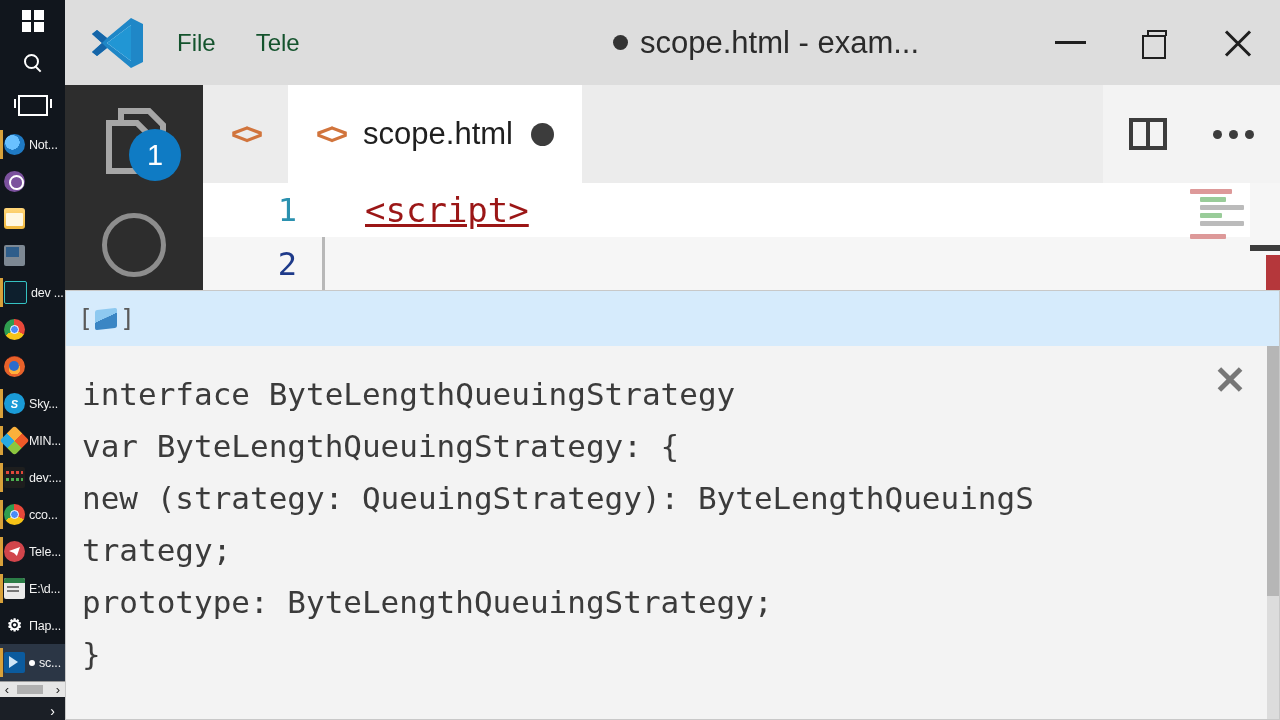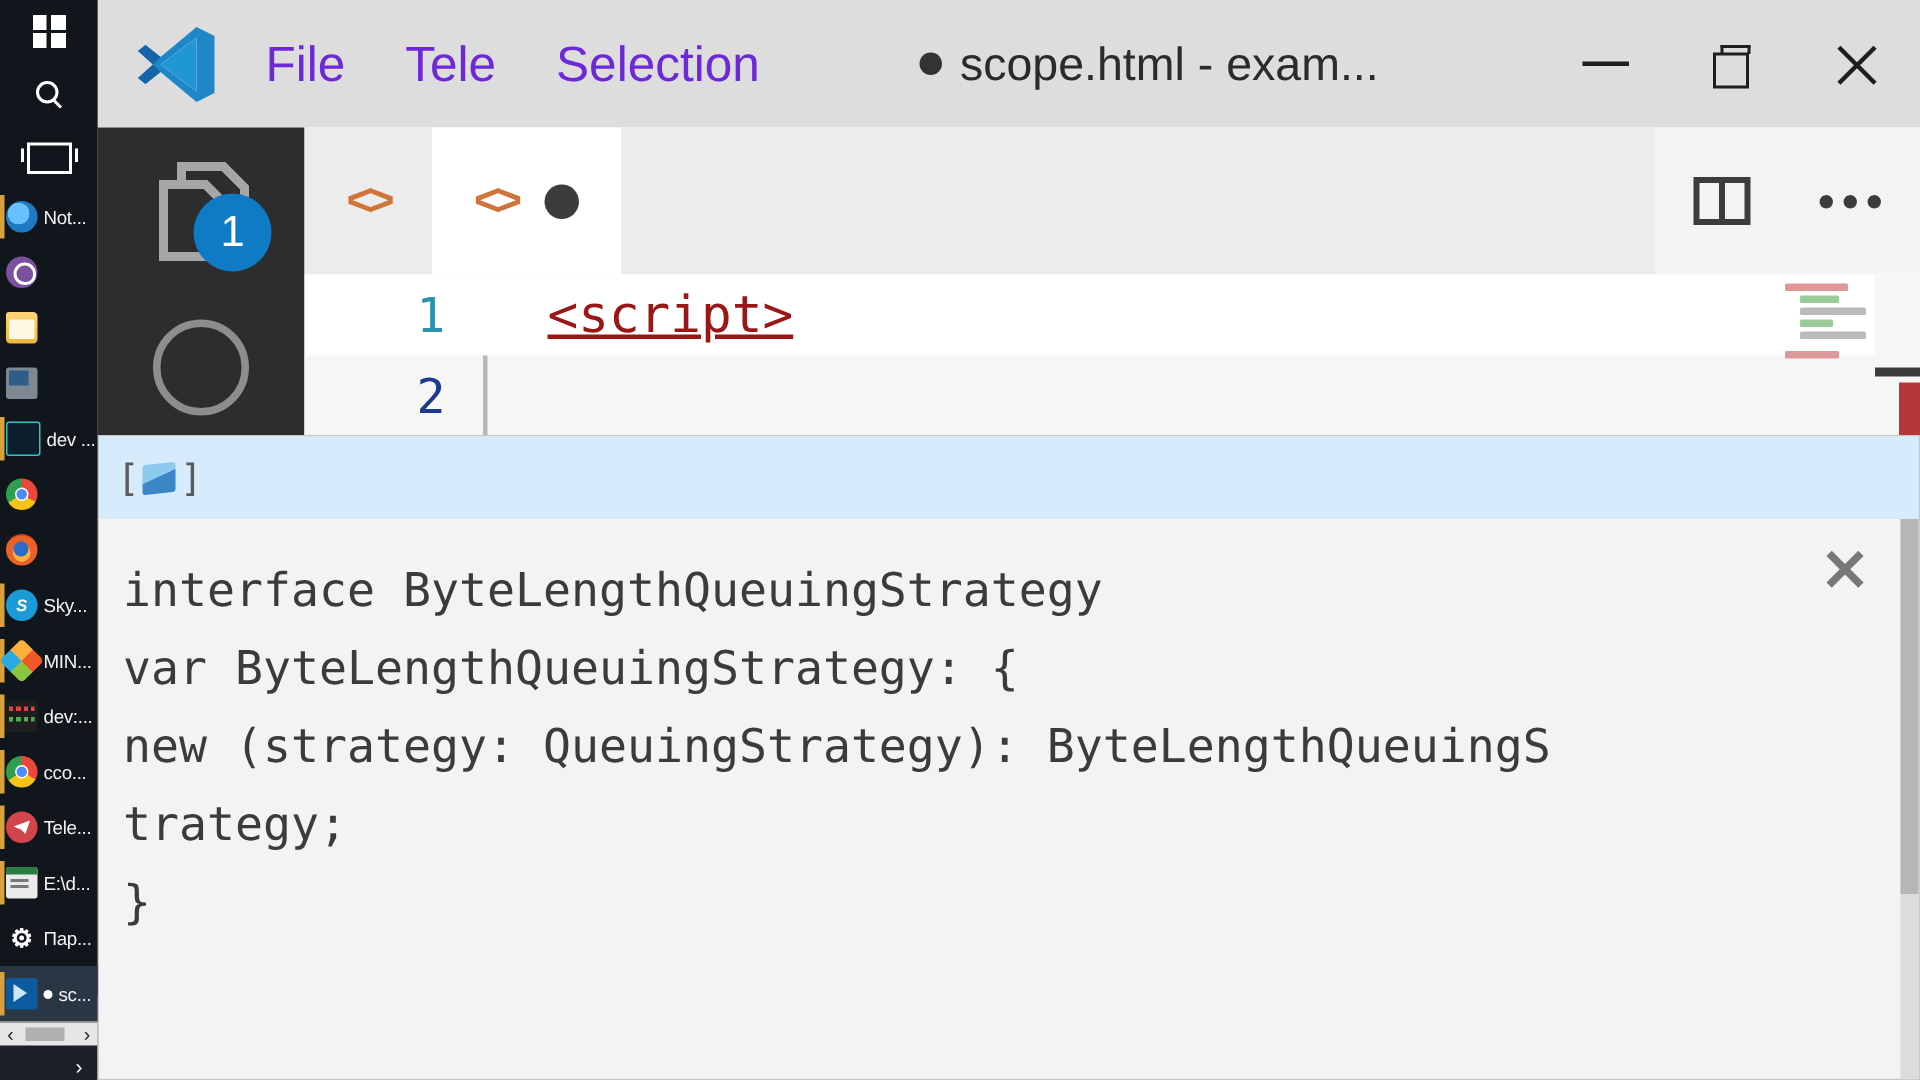--- a/index.html
+++ b/index.html
@@ -84,21 +84,21 @@
   
   .vscode{position:absolute;left:65px;top:0;width:1215px;height:720px;background:#ffffff;overflow:hidden;}
 
   .titlebar{
     height:85px;background:#dddddd;display:flex;align-items:center;
     position:relative;
   }
   .vs-logo{width:62px;height:62px;margin-left:22px;flex:0 0 62px;position:relative;}
   .vs-logo svg{display:block;}
   .menu{display:flex;align-items:center;margin-left:28px;gap:40px;}
-  .menu-item{font-size:33px;color:#6d28d9;cursor:default;}
+  .menu-item{font-size:24px;color:#14532d;cursor:default;}
   .win-title{
     position:absolute;left:548px;top:0;height:85px;display:flex;align-items:center;gap:12px;
     font-size:31px;color:#2b2b2b;
   }
   .dirty-dot{width:15px;height:15px;border-radius:50%;background:#333;flex:0 0 15px;}
   .win-ctrls{position:absolute;right:0;top:0;height:85px;display:flex;align-items:center;}
   .win-btn{width:84px;height:85px;display:flex;align-items:center;justify-content:center;}
   .min-ico{width:31px;height:3px;background:#1f1f1f;}
   .max-ico{width:25px;height:25px;position:relative;}
   .max-ico:before{content:"";position:absolute;left:0;top:5px;width:20px;height:20px;border:2.5px solid #1f1f1f;}
@@ -293,21 +293,20 @@
           <path d="M44 6 L56 12 L56 50 L44 56 L20 36 L10 44 L5 40 L15 31 L5 22 L10 18 L20 26 Z" fill="#1f87c7"></path>
           <path d="M20 31 L44 13 L44 49 Z" fill="#ffffff"></path>
           <path d="M44 13 L44 49 L20 31 Z" fill="#2196d4"></path>
           <path d="M5 22 L10 18 L20 26 L15 31 Z" fill="#1565a8"></path>
           <path d="M5 40 L10 44 L20 36 L15 31 Z" fill="#1565a8"></path>
         </svg>
       </div>
       <div class="menu">
         <div class="menu-item">File</div>
         <div class="menu-item">Tele</div>
-        <div class="menu-item">Selection</div>
       </div>
       <div class="win-title">
         <span class="dirty-dot"></span>
         <span>scope.html - exam...</span>
       </div>
       <div class="win-ctrls">
         <div class="win-btn">
             <div class="min-ico"></div>
           </div>
         <div class="win-btn">
@@ -331,20 +330,21 @@
         <div class="acct-circle"></div>
       </div>
     </div>
 
     <div class="tabstrip">
       <div class="tab">
         <span class="code-ico">&lt;&gt;</span>
       </div>
       <div class="tab active">
         <span class="code-ico">&lt;&gt;</span>
+        <span>scope.html</span>
         <span class="tab-dirty"></span>
       </div>
       <div class="tabactions">
         <div class="split-ico"></div>
         <div class="dots-ico">
             <i></i>
             <i></i>
             <i></i>
           </div>
       </div>
@@ -381,20 +381,21 @@
     <div class="suggest">
       <div class="suggest-row">
         <span class="sg-icon">[<span class="sg-cube"></span>]</span>
       </div>
       <div class="docpanel">
         <div class="doc-close"></div>
         <div class="doc-line">interface ByteLengthQueuingStrategy</div>
         <div class="doc-line">var ByteLengthQueuingStrategy: {</div>
         <div class="doc-line">new (strategy: QueuingStrategy): ByteLengthQueuingS</div>
         <div class="doc-line">trategy;</div>
+        <div class="doc-line">prototype: ByteLengthQueuingStrategy;</div>
         <div class="doc-line">}</div>
         <div class="doc-scroll">
           <div class="doc-thumb"></div>
         </div>
       </div>
     </div>
 
   </div>
 
   <div class="statusbar">

